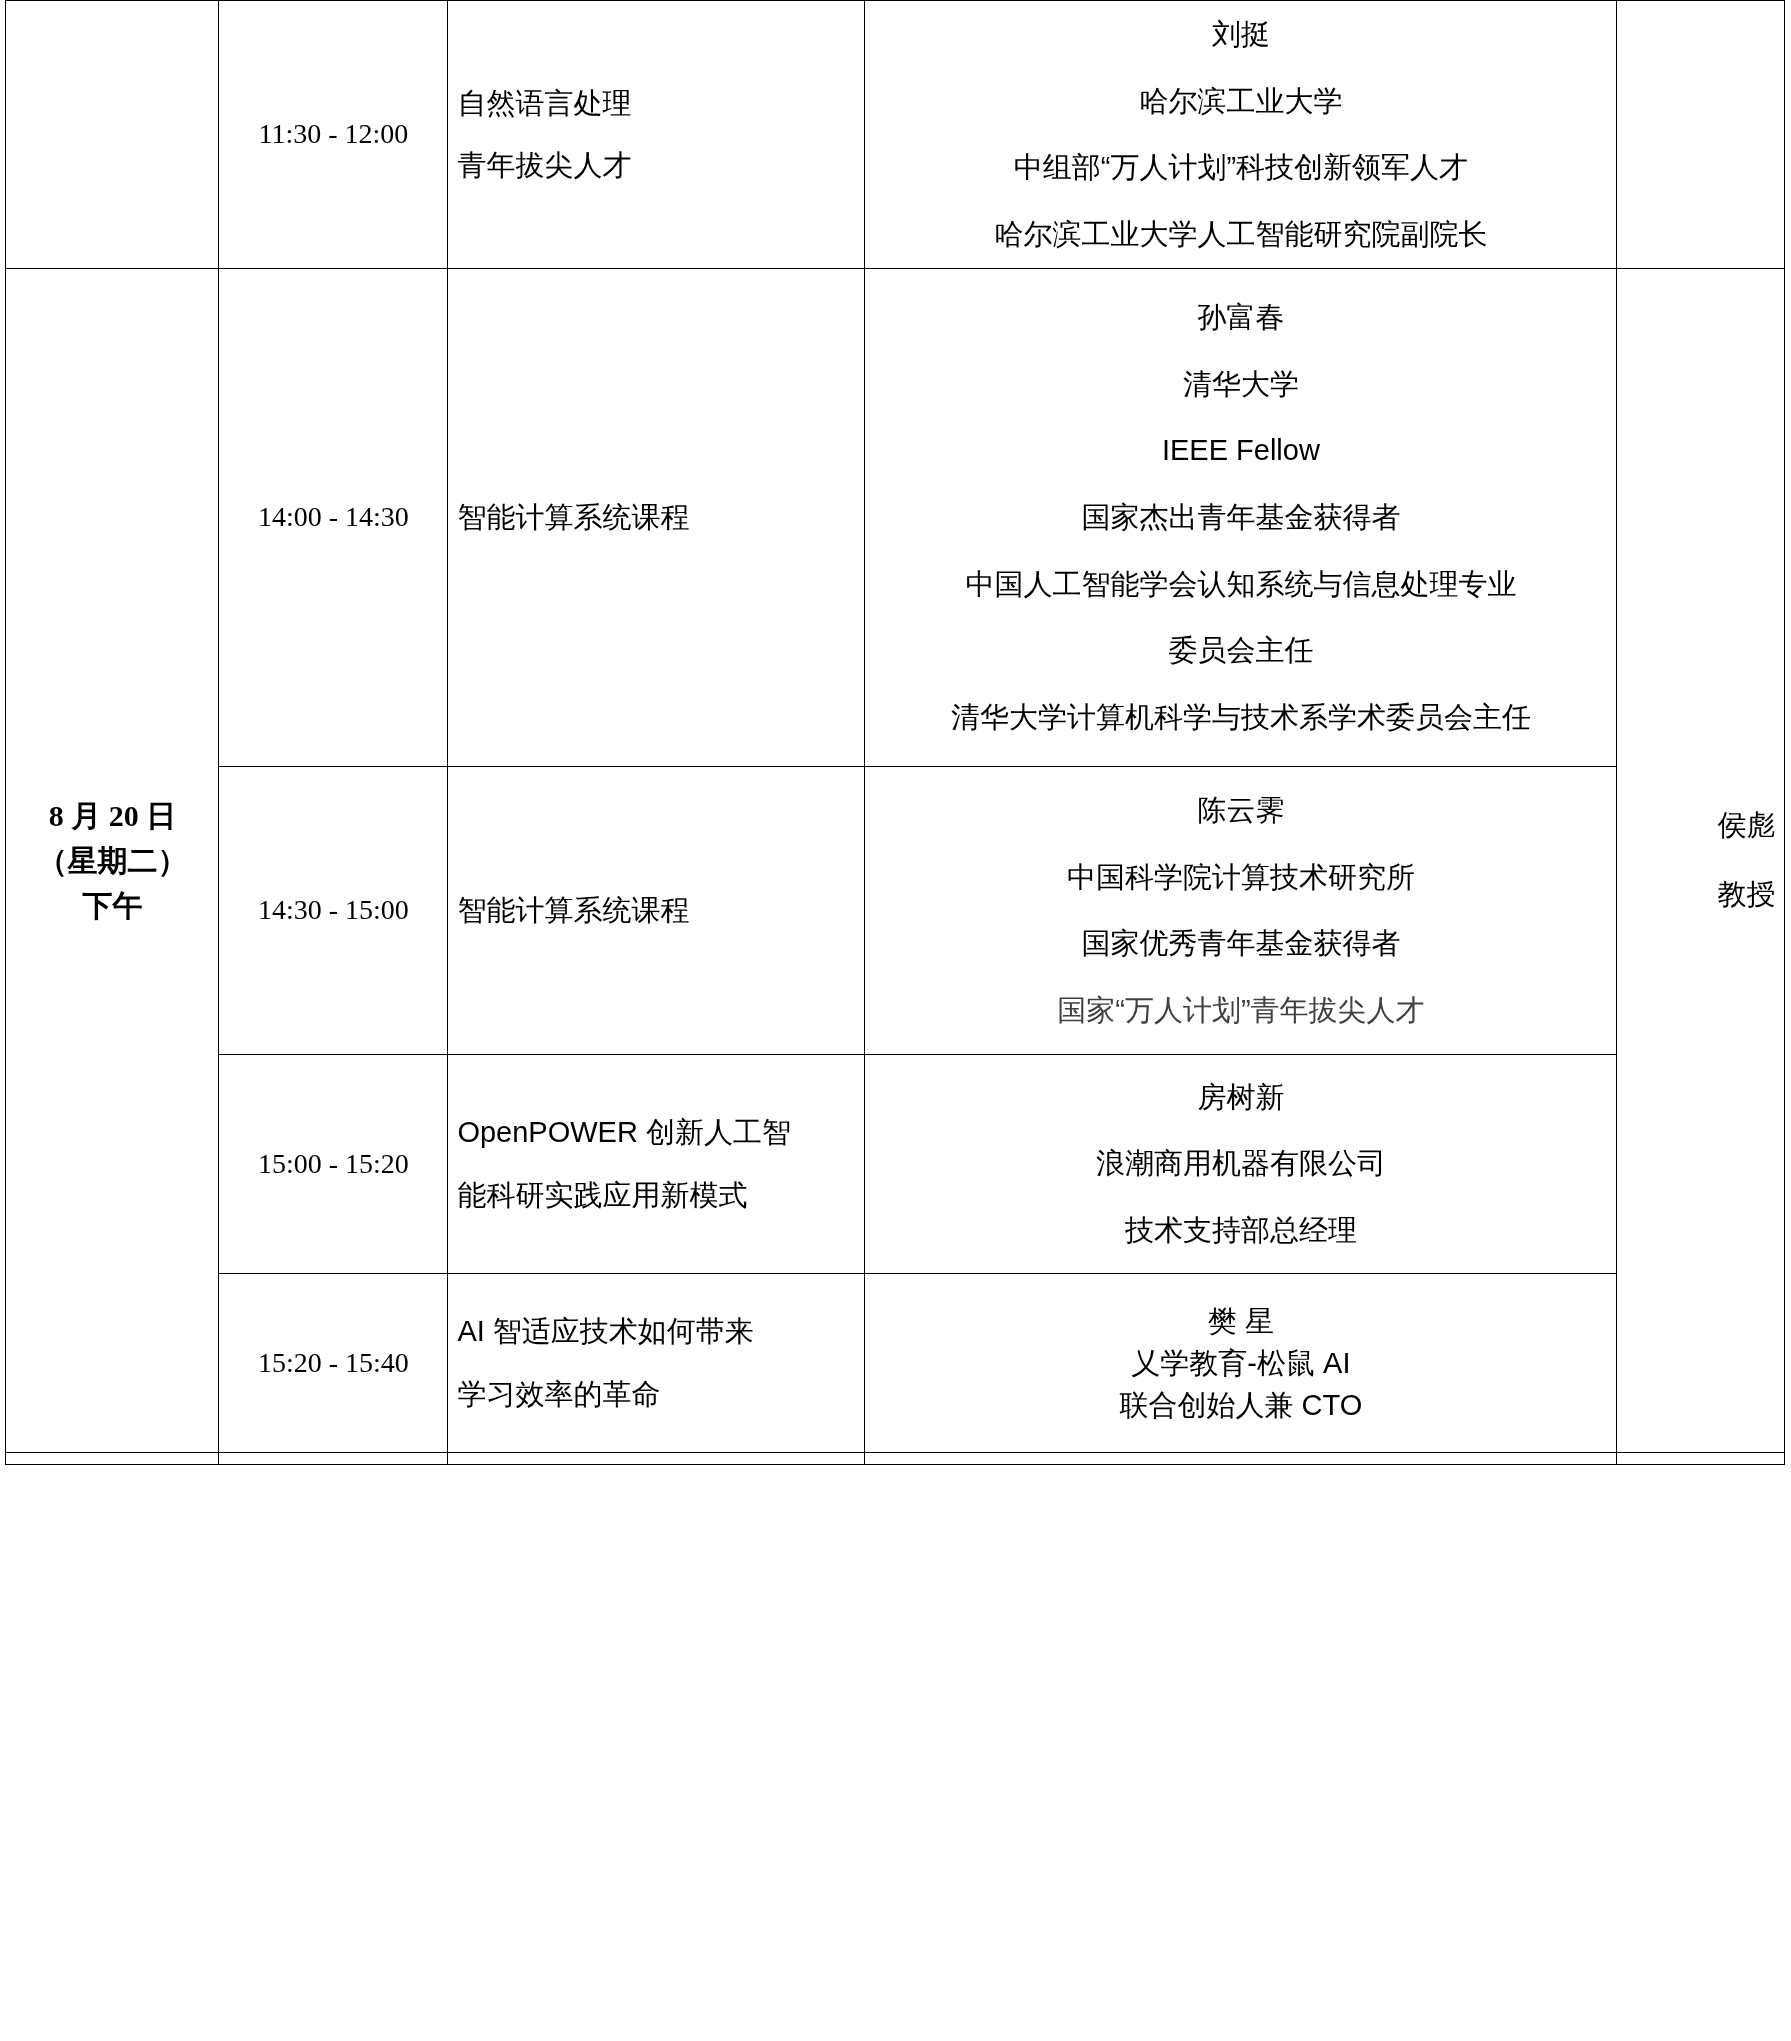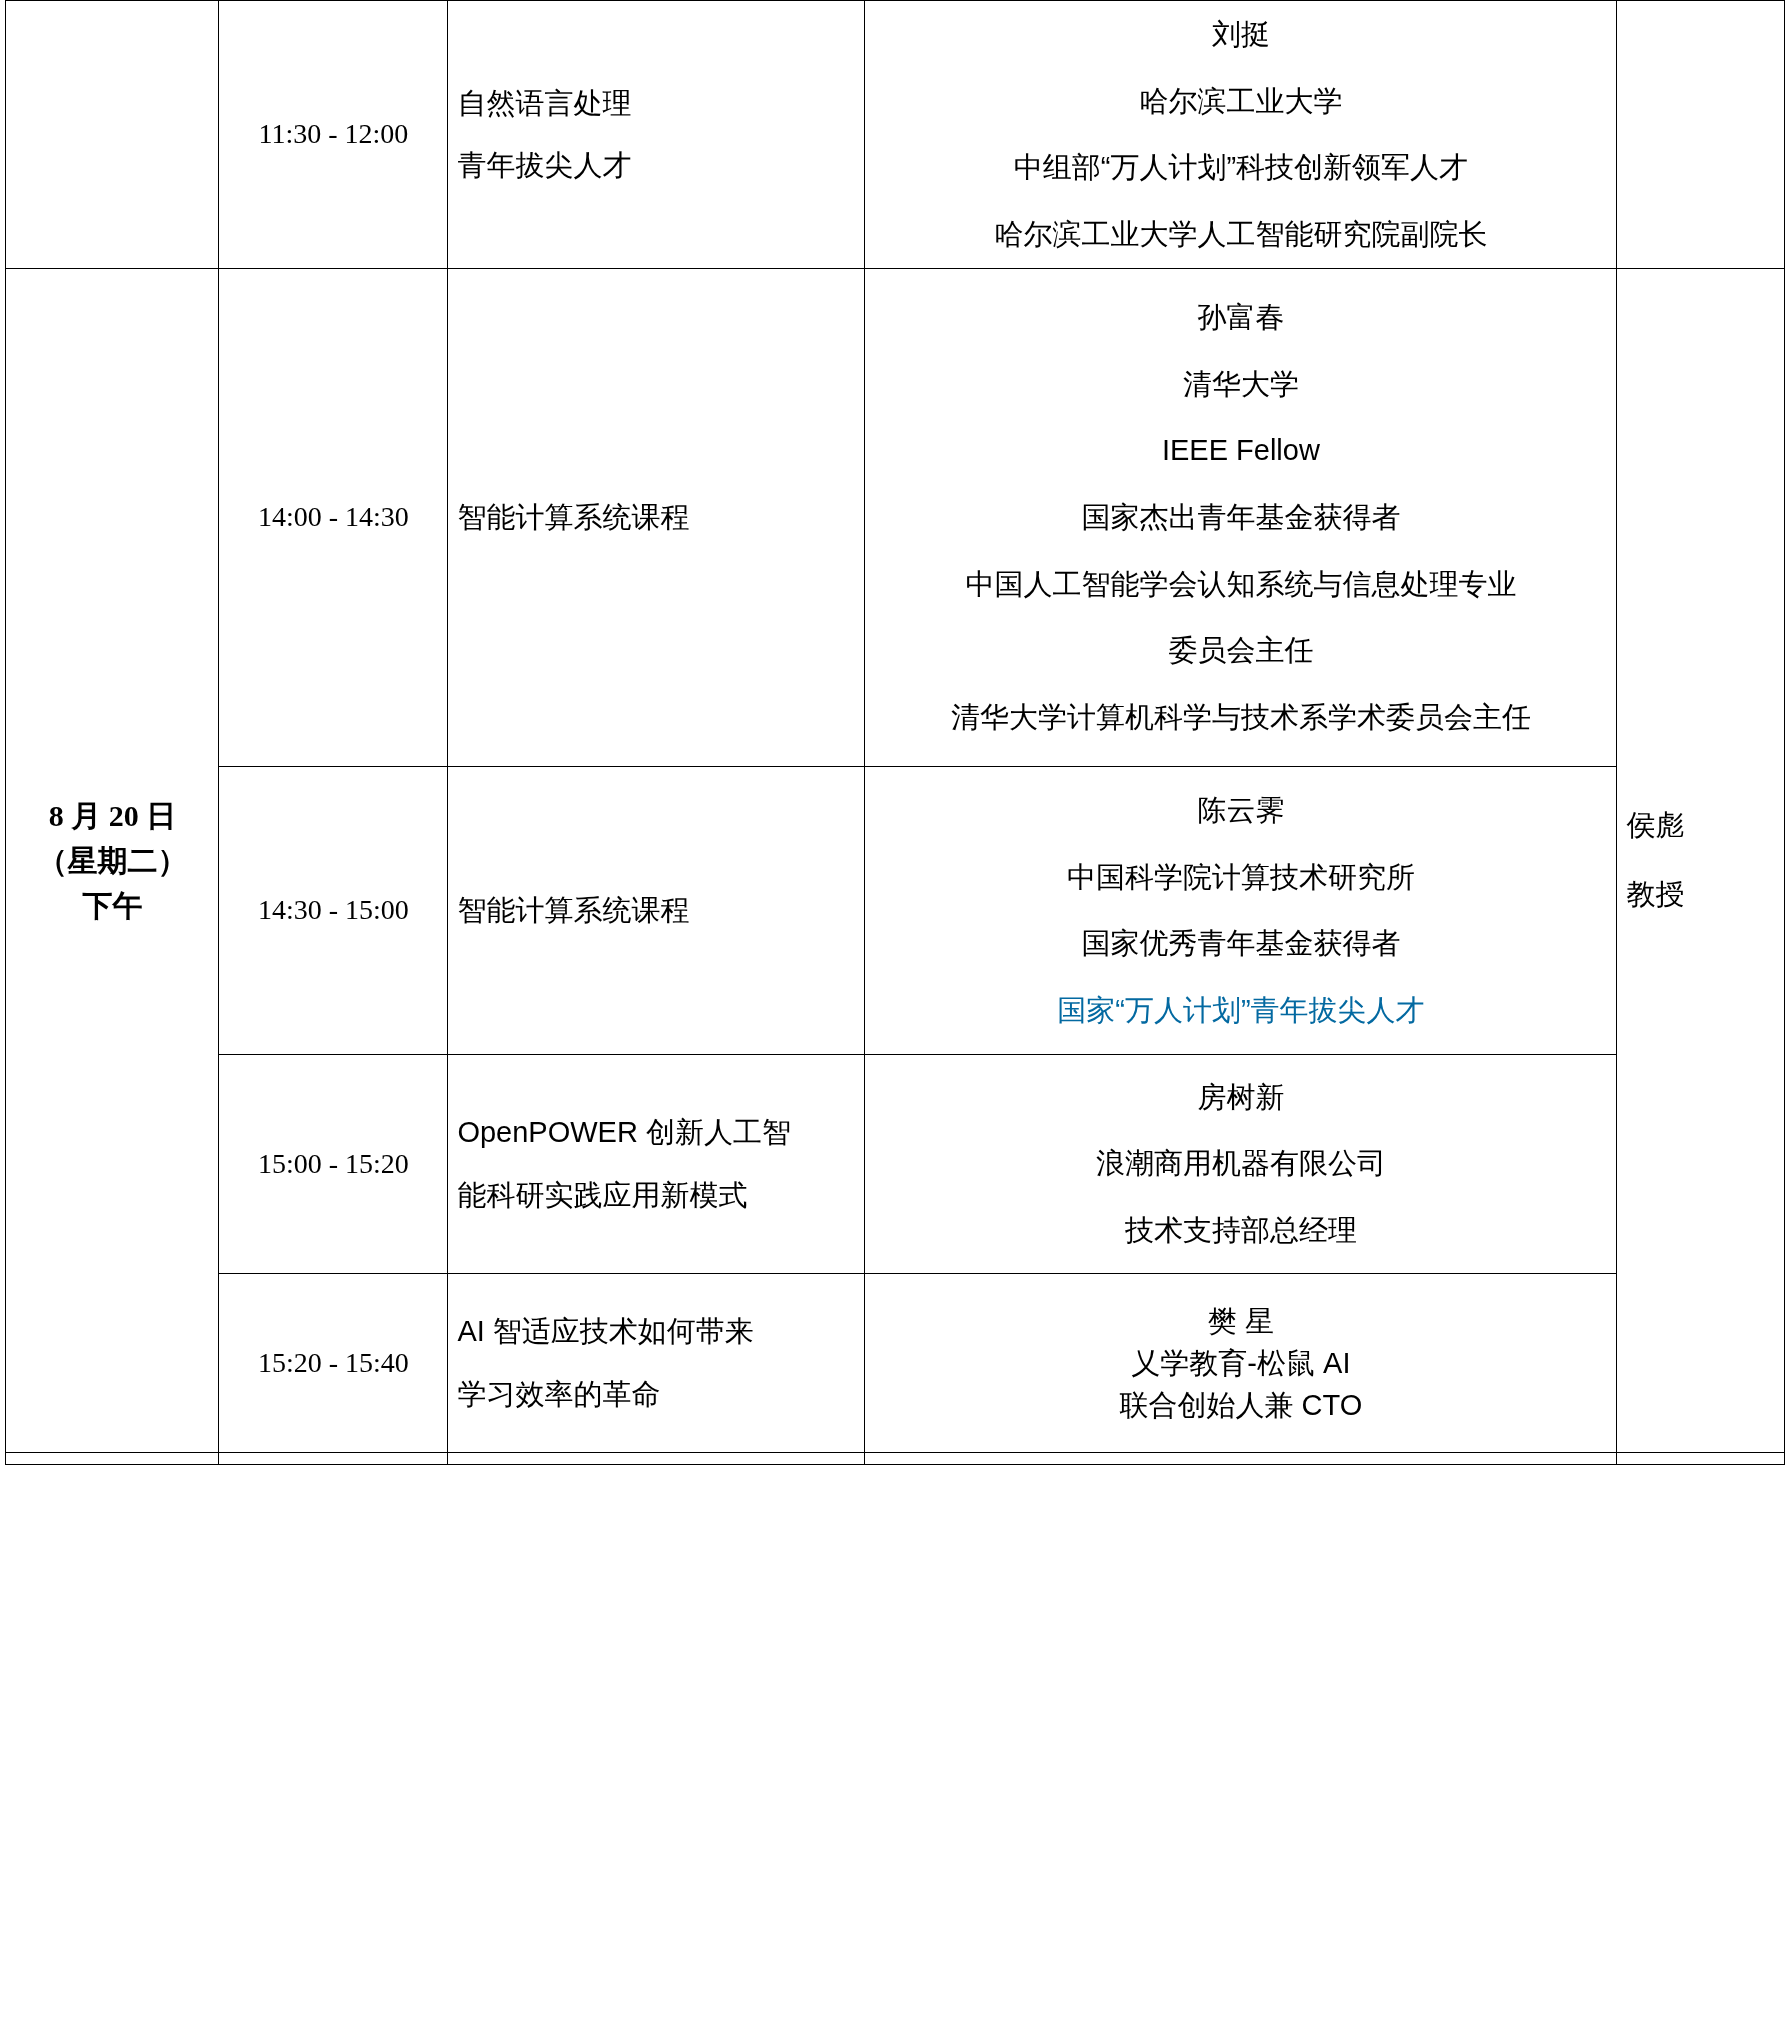--- a/index.html
+++ b/index.html
@@ -71,25 +71,25 @@
   }
 
   
   .speaker-cell {
     text-align: center;
     font-size: 29px;
     line-height: 2.3;
   }
   .speaker-cell .sline { display: block; }
   .speaker-cell.tight { line-height: 1.45; }
-  .speaker-cell .muted { color: #0369a1; }
+  .speaker-cell .muted { color: #404040; }
 
   
   .host-cell {
-    text-align: left;
+    text-align: right;
     font-size: 29px;
     line-height: 2.4;
   }
   .host-cell .hline { display: block; }
 
   .row-tall-1 { height: 245px; }
   .row-tall-2 { height: 498px; }
   .row-tall-3 { height: 288px; }
   .row-tall-4 { height: 219px; }
   .row-tall-5 { height: 179px; }

